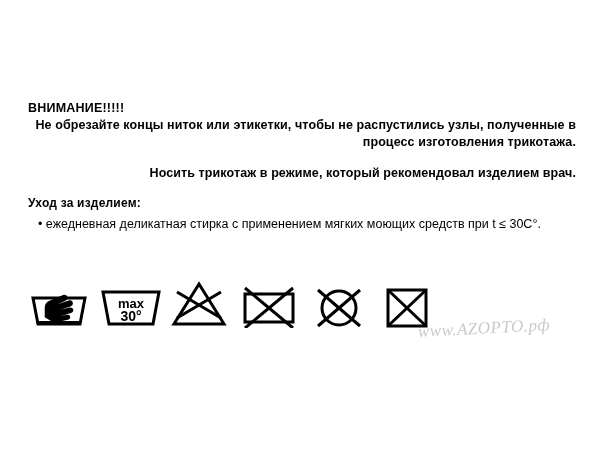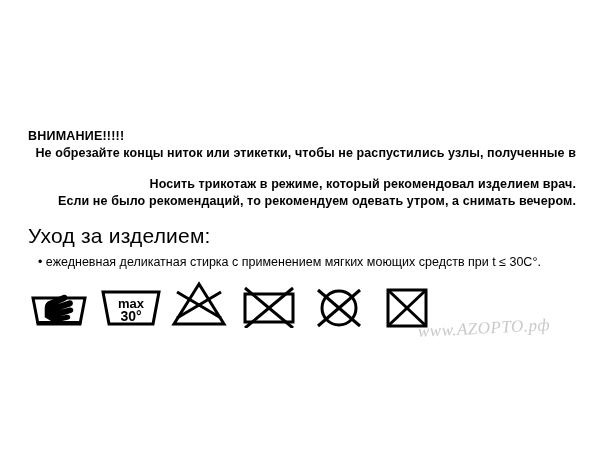--- a/index.html
+++ b/index.html
@@ -18,42 +18,41 @@
     position: relative;
     width: 600px;
     height: 450px;
     background: #ffffff;
   }
   .content {
     position: absolute;
     left: 28px;
     top: 100px;
     width: 548px;
-    margin-top: 28px;
   }
   .attention-title {
     font-size: 12.5px;
     font-weight: bold;
     line-height: 1.35;
     letter-spacing: 0.2px;
   }
   .para {
     font-size: 12.5px;
     font-weight: bold;
     line-height: 1.35;
     letter-spacing: 0.1px;
     margin: 0;
     text-align: right;
   }
   .block-gap {
     height: 14px;
   }
   .section-title {
-    font-size: 21px;
-    font-weight: normal;
+    font-size: 12px;
+    font-weight: bold;
     margin: 0;
     letter-spacing: 0.2px;
   }
   .bullet-line {
     font-size: 12.5px;
     font-weight: normal;
     line-height: 1.35;
     margin: 0;
     padding-left: 10px;
   }
@@ -93,25 +92,25 @@
 </style>
 </head>
 <body>
 
 <div class="page">
 
   <div class="content">
 
     <div class="attention-title">ВНИМАНИЕ!!!!!</div>
     <p class="para">Не обрезайте концы ниток или этикетки, чтобы не распустились узлы, полученные в</p>
+    <p class="para">процесс изготовления трикотажа.</p>
 
     <div class="block-gap"></div>
 
     <p class="para">Носить трикотаж в режиме, который рекомендовал изделием врач.</p>
-    <p class="para">Если не было рекомендаций, то рекомендуем одевать утром, а снимать вечером.</p>
 
     <div class="block-gap"></div>
 
     <h2 class="section-title">Уход за изделием:</h2>
 
     <div style="height:6px"></div>
 
     <p class="bullet-line">• ежедневная деликатная стирка с применением мягких моющих средств при t ≤ 30С°.</p>
   </div>
 

